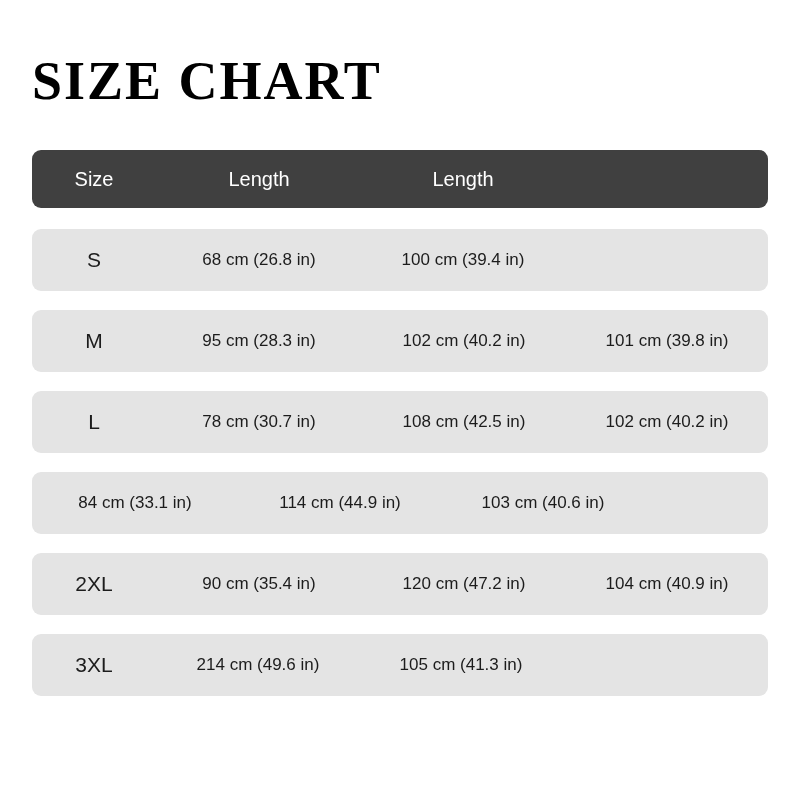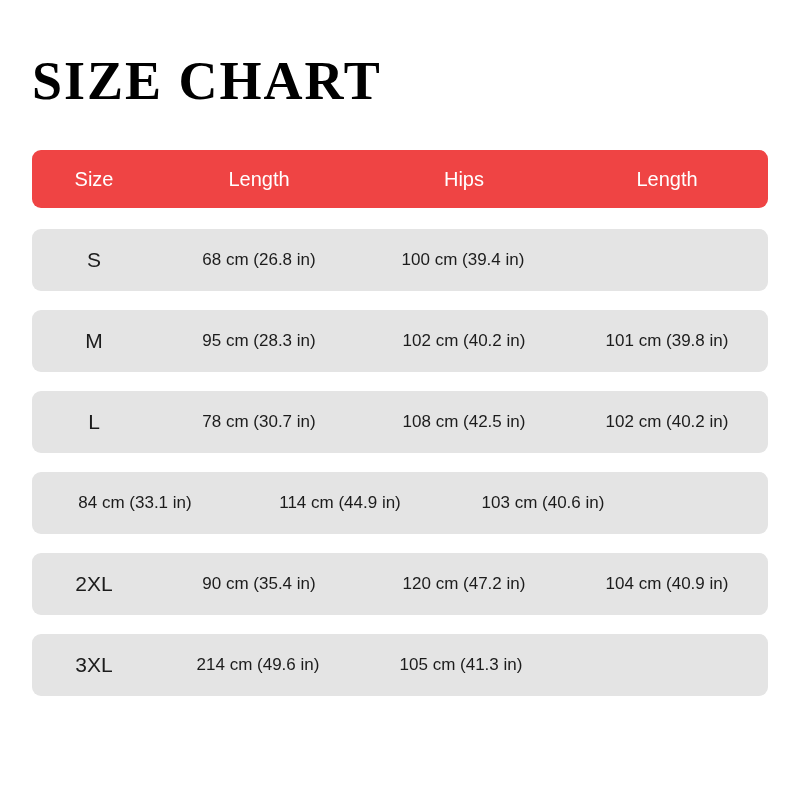--- a/index.html
+++ b/index.html
@@ -37,21 +37,21 @@
   }
   .row {
     display: flex;
     align-items: center;
     height: 62px;
     border-radius: 9px;
     margin-bottom: 19px;
     box-sizing: border-box;
   }
   .row.header {
-    background: #ef4444;
+    background: #404040;
     height: 58px;
     margin-bottom: 21px;
   }
   .row.data {
     background: #e4e4e4;
   }
   .cell {
     font-size: 17px;
     color: #1c1c1c;
     text-align: center;
@@ -73,21 +73,20 @@
 
 <div class="page">
 
   <h1 class="chart-title">SIZE CHART</h1>
 
   <div class="table">
 
     <div class="row header">
       <div class="cell c-size">Size</div>
       <div class="cell c-waist">Length</div>
-      <div class="cell c-hips">Hips</div>
       <div class="cell c-length">Length</div>
     </div>
 
     <div class="row data">
       <div class="cell c-size">S</div>
       <div class="cell c-waist">68 cm (26.8 in)</div>
       <div class="cell c-length">100 cm (39.4 in)</div>
     </div>
 
     <div class="row data">

